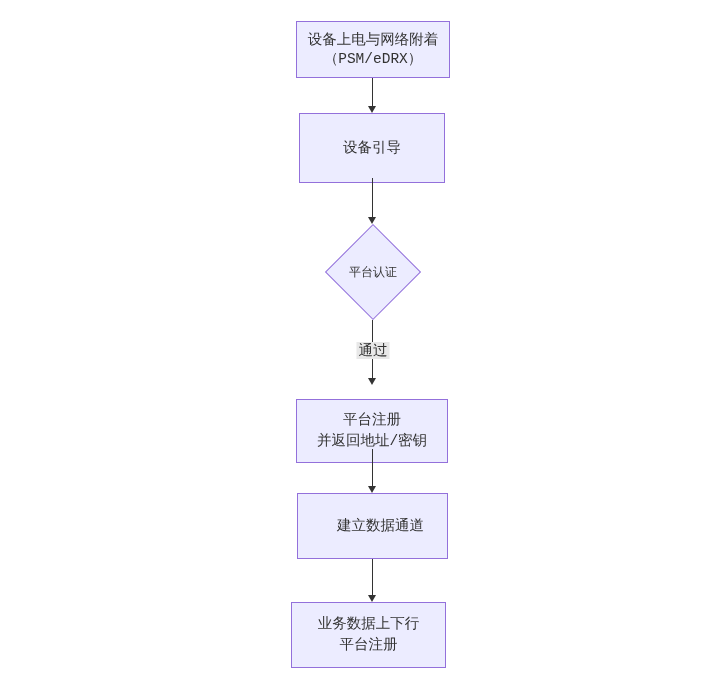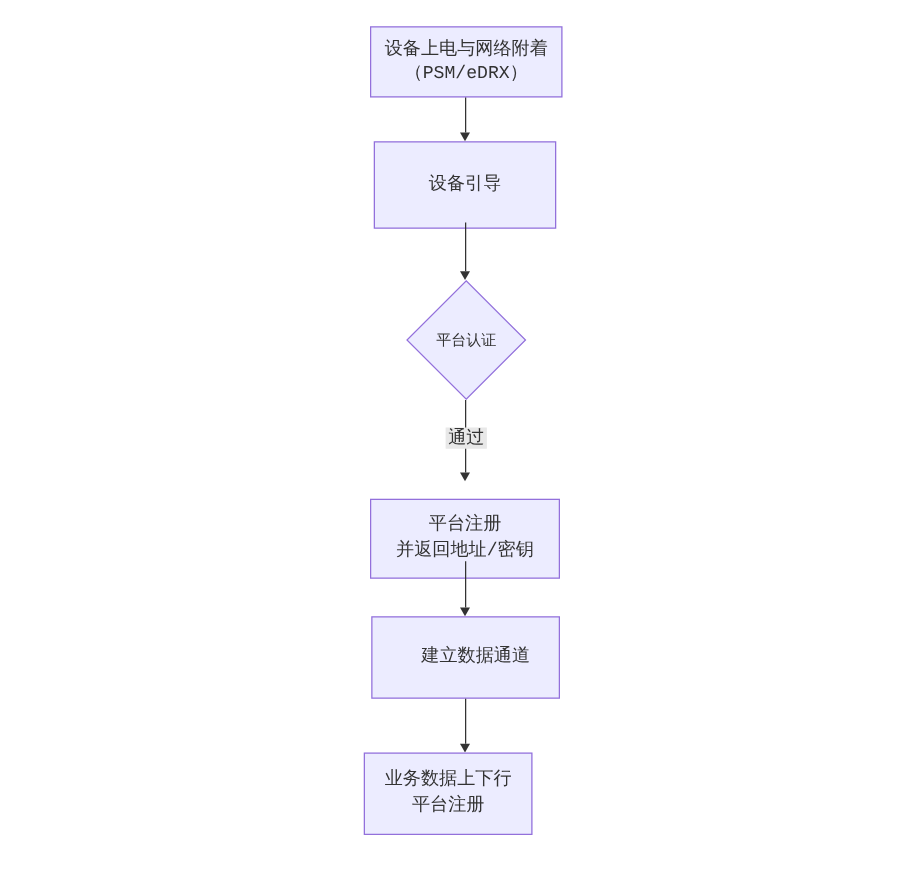--- a/index.html
+++ b/index.html
@@ -123,18 +123,18 @@
   <div class="edge" style="left:372px; top:449px; height:37px;"></div>
   <div class="arrowhead" style="left:368px; top:486px;"></div>
 
   <div class="node" style="left:297px; top:493px; width:151px; height:66px;padding-left:16px;">
     <div>建立数据通道</div>
   </div>
 
   <div class="edge" style="left:372px; top:559px; height:36px;"></div>
   <div class="arrowhead" style="left:368px; top:595px;"></div>
 
-  <div class="node" style="left:291px; top:602px; width:135px; height:66px;">
+  <div class="node" style="left:291px; top:602px; width:155px; height:66px;">
     <div>业务数据上下行</div>
     <div>平台注册</div>
   </div>
 
 </div>
 
 </body></html>

